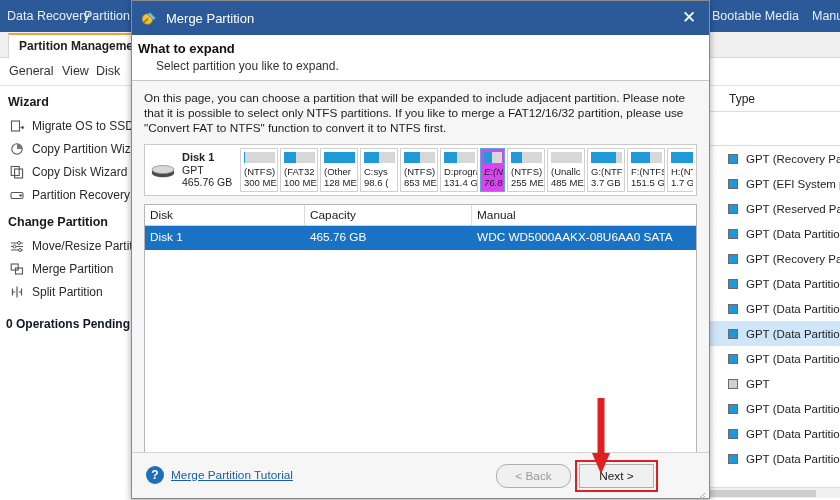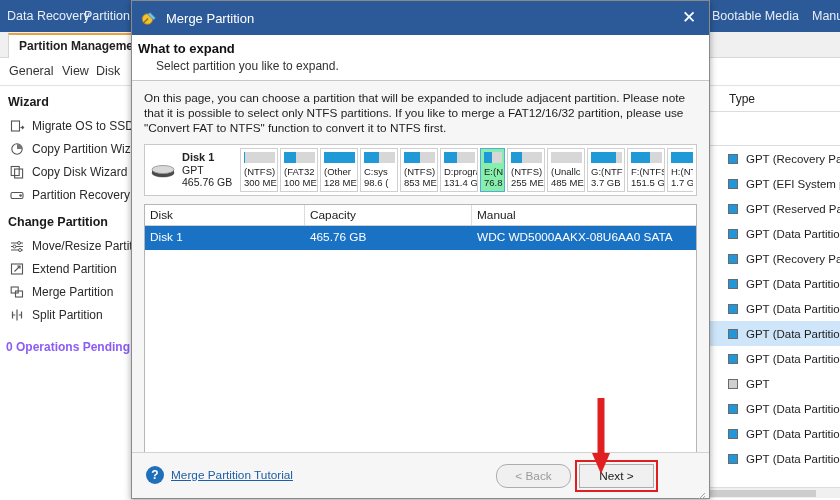--- a/index.html
+++ b/index.html
@@ -50,21 +50,21 @@
     background:#ffffff; border-right:1px solid #e4e4e4;
     font-size:12px; color:#2a2a2a;
   }
   .sb-head { font-weight:bold; font-size:12.5px; color:#1a1a1a; padding:9px 0 5px 8px; }
   .sb-item { display:flex; align-items:center; height:23px; padding-left:10px; white-space:nowrap; }
   .sb-item .ic {
     width:15px; height:14px; margin-right:7px; flex:0 0 auto;
     position:relative; color:#555;
   }
   .sb-item .ic svg { display:block; }
-  .sb-foot { font-weight:bold; font-size:12px; color:#8b5cf6; padding:14px 0 0 6px; }
+  .sb-foot { font-weight:bold; font-size:12px; color:#0f172a; padding:14px 0 0 6px; }
 
   
   .bg-rightpane {
     position:absolute; left:706px; top:86px; width:134px; height:414px;
     background:#ffffff; overflow:hidden;
   }
   .rp-header {
     height:26px; border-bottom:1px solid #dcdcdc; background:#fff;
     font-size:12px; color:#222; padding:6px 0 0 22px;
     border-left:1px solid #dcdcdc;
@@ -123,21 +123,21 @@
   .map-disk { width:92px; display:flex; align-items:center; flex:0 0 auto; padding-left:2px; }
   .map-disk .dk-ico { width:26px; height:20px; margin-right:6px; flex:0 0 auto; }
   .map-disk .dk-txt { font-size:10.5px; color:#222; line-height:12.5px; }
   .map-disk .dk-txt .n { font-weight:bold; font-size:11px; }
 
   .map-parts { display:flex; flex:1 1 auto; overflow:hidden; }
   .pcell {
     flex:0 0 auto; width:38px; border:1px solid #d0d0d0; margin-right:2px;
     background:#fff; padding:3px 2px 0 3px; overflow:hidden;
   }
-  .pcell.sel { background:#86efac; border:1px solid #5aa8db; width:25px; }
+  .pcell.sel { background:#d946ef; border:1px solid #5aa8db; width:25px;font-style:italic; }
   .pcell .bar { height:11px; background:#d7d7d7; position:relative; margin-bottom:3px; }
   .pcell .bar i { position:absolute; left:0; top:0; height:11px; background:#1f9ad6; display:block; }
   .pcell .l1 { font-size:9.5px; color:#222; white-space:nowrap; line-height:11px; }
   .pcell .l2 { font-size:9.5px; color:#222; white-space:nowrap; line-height:11px; }
 
   
   .dlg-table {
     margin-top:8px; background:#ffffff; border:1px solid #b6b6b6; height:272px;
   }
   .tbl-head { display:flex; height:21px; border-bottom:1px solid #cfcfcf; }
@@ -254,29 +254,20 @@
         <svg width="15" height="14" viewBox="0 0 15 14">
             <path d="M1 4h12M1 7.5h12M1 11h12" stroke="#555" stroke-width="1.1"></path>
             <circle cx="9" cy="4" r="1.5" fill="#fff" stroke="#555" stroke-width="1"></circle>
             <circle cx="4.5" cy="7.5" r="1.5" fill="#fff" stroke="#555" stroke-width="1"></circle>
             <circle cx="10" cy="11" r="1.5" fill="#fff" stroke="#555" stroke-width="1"></circle>
           </svg>
       </span>
       <span>Move/Resize Partition</span>
     </div>
 
-    <div class="sb-item">
-      <span class="ic">
-        <svg width="15" height="14" viewBox="0 0 15 14">
-            <rect x="1.5" y="2" width="11" height="10" fill="none" stroke="#555" stroke-width="1.1"></rect>
-            <path d="M4.5 9.5L10 4M7.2 4H10v2.8" fill="none" stroke="#555" stroke-width="1.1"></path>
-          </svg>
-      </span>
-      <span>Extend Partition</span>
-    </div>
 
     <div class="sb-item">
       <span class="ic">
         <svg width="15" height="14" viewBox="0 0 15 14">
             <rect x="1.2" y="2" width="7" height="6" fill="none" stroke="#555" stroke-width="1.1"></rect>
             <rect x="5.5" y="6" width="7" height="6" fill="none" stroke="#555" stroke-width="1.1"></rect>
           </svg>
       </span>
       <span>Merge Partition</span>
     </div>

